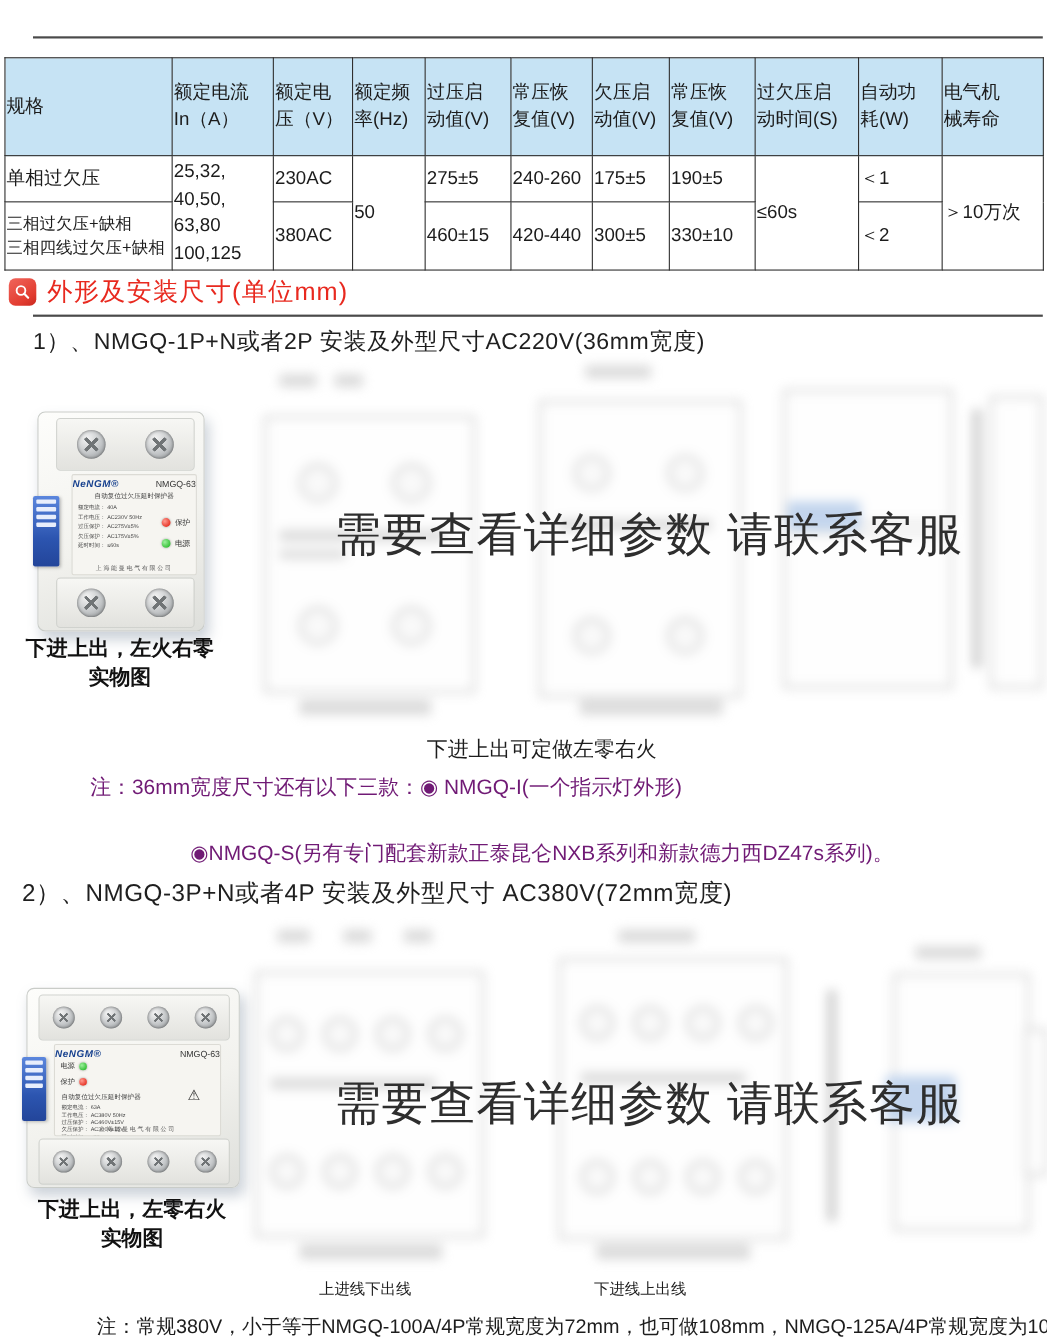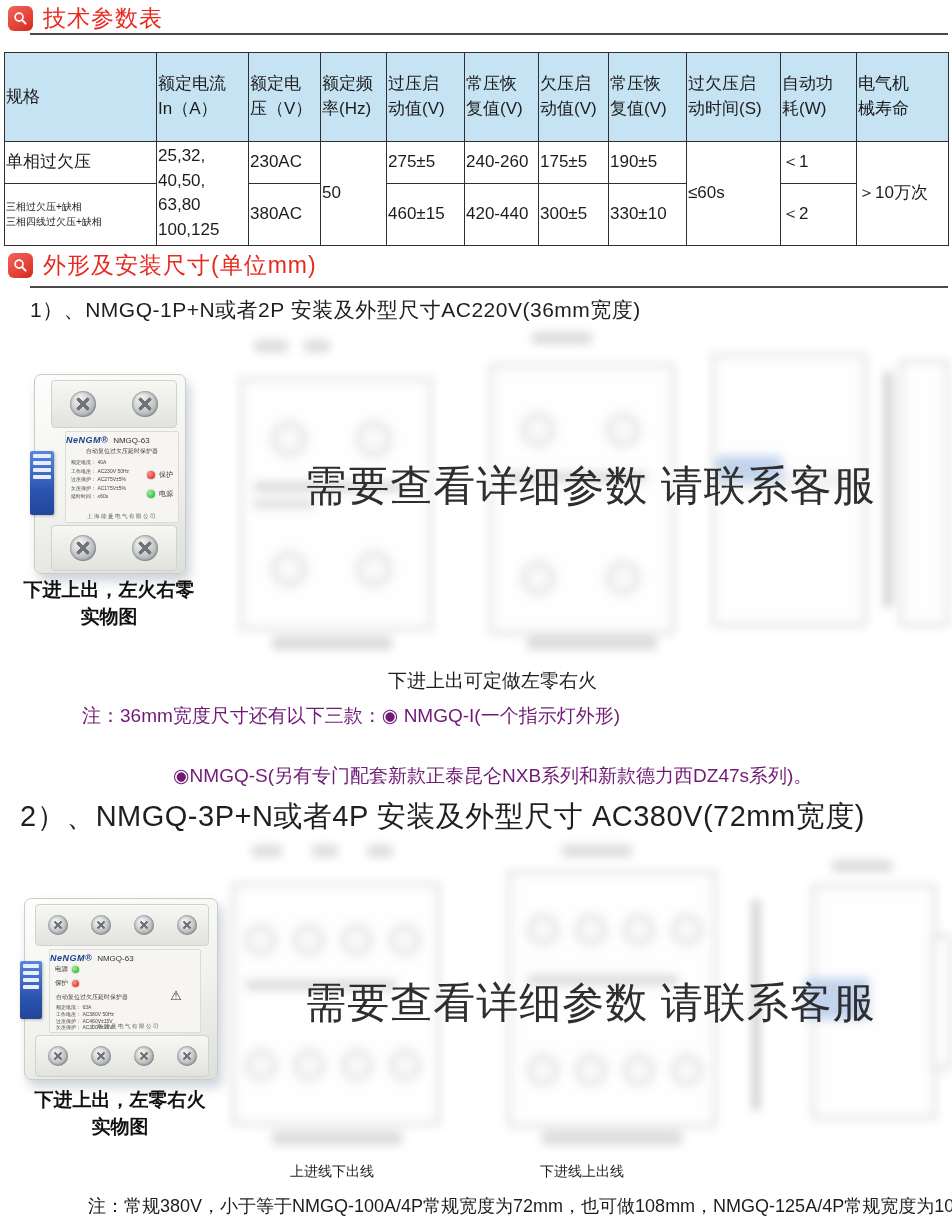--- a/index.html
+++ b/index.html
@@ -15,21 +15,21 @@
   .rule{position:absolute;left:30px;width:918px;height:2px;background:#4a4a4a;}
 
   
   table.spec{position:absolute;left:4px;top:52px;width:944px;border-collapse:collapse;
     table-layout:fixed;text-align:left;font-size:17px;color:#1c1c1c;}
   table.spec th,table.spec td{border:1.6px solid #2f2f2f;white-space:pre-line;
     padding:2px 1px;line-height:1.45;font-weight:normal;}
   table.spec th{background:#c6e3f4;height:84px;}
   table.spec tr.r1 td{height:36px;}
   table.spec tr.r2 td{height:54px;}
-  td.small2{font-size:10px;line-height:1.5;}
+  td.small2{font-size:15px;line-height:1.5;}
 
   .subhead{position:absolute;font-size:21px;color:#1f1f1f;letter-spacing:.5px;}
 
   
   .dev{position:absolute;border-radius:7px;border:1px solid #c9ccc8;
     background:linear-gradient(160deg,#fdfdfb 0%,#f2f2ee 55%,#dedfdb 100%);
     box-shadow:4px 7px 12px rgba(110,125,145,.35);}
   .term{position:absolute;background:linear-gradient(180deg,#f7f7f4,#e2e2de);
     border:1px solid #d0d2ce;border-radius:4px;display:flex;
     justify-content:space-around;align-items:center;}
@@ -37,21 +37,21 @@
     background:radial-gradient(circle at 35% 30%,#f4f4f4 0%,#c3c6c8 55%,#8e9294 100%);
     box-shadow:inset 0 0 3px rgba(0,0,0,.55);}
   .screw::before{content:"";position:absolute;inset:5px;border-radius:50%;
     background:
       linear-gradient(45deg,transparent 43%,#707476 43%,#707476 57%,transparent 57%),
       linear-gradient(-45deg,transparent 43%,#707476 43%,#707476 57%,transparent 57%);}
   .s26{width:26px;height:26px;}
   .s20{width:20px;height:20px;}
   .panel{position:absolute;background:#f6f5f1;border:1px solid #dcdbd5;border-radius:2px;
     overflow:hidden;}
-  .brandrow{display:flex;align-items:baseline;gap:5px;justify-content:flex-start;margin-top:3px;}
+  .brandrow{display:flex;align-items:baseline;gap:5px;justify-content:space-between;margin-top:3px;}
   .brand{color:#16408e;font-weight:bold;font-style:italic;font-size:9px;letter-spacing:.5px;}
   .model{color:#333;font-size:8px;}
   .devsub{font-size:6px;color:#3a3a3a;text-align:center;margin-top:2px;}
   .speclines{font-size:5px;color:#444;line-height:1.7;margin:2px 0 0 5px;}
   .ledcol{position:absolute;display:flex;flex-direction:column;gap:9px;font-size:7px;color:#333;}
   .ledrow{display:flex;align-items:center;gap:4px;}
   .led{width:8px;height:8px;border-radius:50%;box-shadow:0 0 2px rgba(0,0,0,.4);}
   .led.red{background:radial-gradient(circle at 35% 35%,#ff9a90,#dd0f00);}
   .led.green{background:radial-gradient(circle at 35% 35%,#9cf09c,#0fae12);}
   .company{position:absolute;left:0;right:0;bottom:2px;text-align:center;
@@ -79,29 +79,20 @@
   .center-cap{position:absolute;font-size:19px;color:#1d1d1d;}
   .note-line{position:absolute;font-size:19px;color:#701a75;}
   .io-cap{position:absolute;font-size:14px;color:#1d1d1d;}
   .foot-note{position:absolute;font-size:18px;color:#1d1d1d;white-space:nowrap;}
 </style>
 </head>
 <body>
 
 <div class="page">
 
-  <div class="sec-head" style="top:3px;">
-    <span class="mag-icon">
-      <svg width="17" height="17" viewBox="0 0 24 24">
-          <circle cx="10" cy="10" r="5.6" fill="none" stroke="#fff" stroke-width="2.4"></circle>
-          <line x1="14.2" y1="14.2" x2="19.2" y2="19.2" stroke="#fff" stroke-width="2.8" stroke-linecap="round"></line>
-        </svg>
-    </span>
-    <span class="sec-title">技术参数表</span>
-  </div>
   <div class="rule" style="top:33px;"></div>
 
   <table class="spec">
     <colgroup>
       <col style="width:152px">
         <col style="width:92px">
         <col style="width:72px">
         <col style="width:66px">
       <col style="width:78px">
         <col style="width:74px">
@@ -247,21 +238,21 @@
     <div class="bluepatch" style="left:484px;top:124px;width:66px;height:26px;"></div>
     <div class="vline" style="left:652px;top:40px;width:8px;height:235px;"></div>
     <div class="bx" style="left:668px;top:28px;width:44px;height:262px;"></div>
   </div>
   <div class="overlay-text" style="top:458px;">需要查看详细参数 请联系客服</div>
 
   <div class="center-cap" style="left:388px;top:668px;">下进上出可定做左零右火</div>
   <div class="note-line" style="left:82px;top:703px;">注：36mm宽度尺寸还有以下三款：◉ NMGQ-I(一个指示灯外形)</div>
   <div class="note-line" style="left:173px;top:763px;">◉NMGQ-S(另有专门配套新款正泰昆仑NXB系列和新款德力西DZ47s系列)。</div>
 
-  <div class="subhead" style="left:20px;top:797px;font-size:29px;">2）、NMGQ-3P+N或者4P 安装及外型尺寸 AC380V(72mm宽度)</div>
+  <div class="subhead" style="left:20px;top:797px;font-size:22px;">2）、NMGQ-3P+N或者4P 安装及外型尺寸 AC380V(72mm宽度)</div>
 
   <div class="dev" style="left:24px;top:898px;width:192px;height:180px;">
     <div class="term" style="left:10px;top:5px;width:172px;height:40px;">
       <span class="screw s20"></span>
       <span class="screw s20"></span>
       <span class="screw s20"></span>
       <span class="screw s20"></span>
     </div>
     <div class="panel" style="left:24px;top:50px;width:150px;height:82px;">
       <div class="brandrow">

